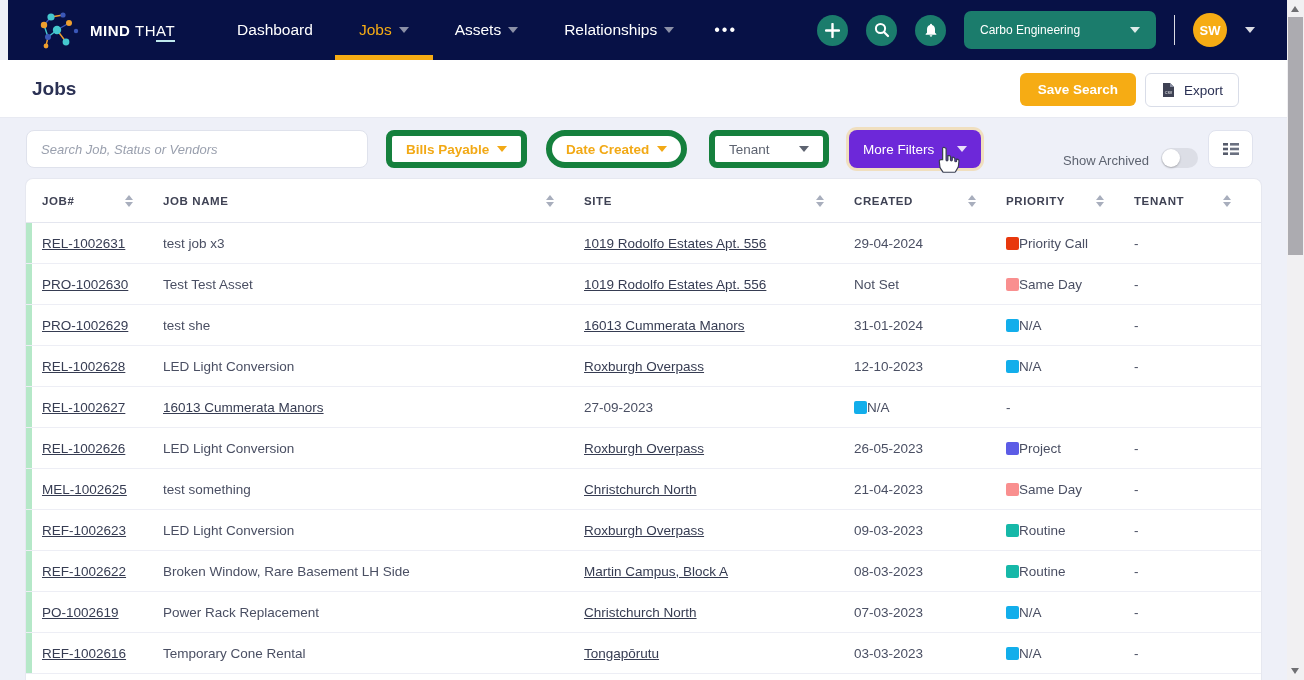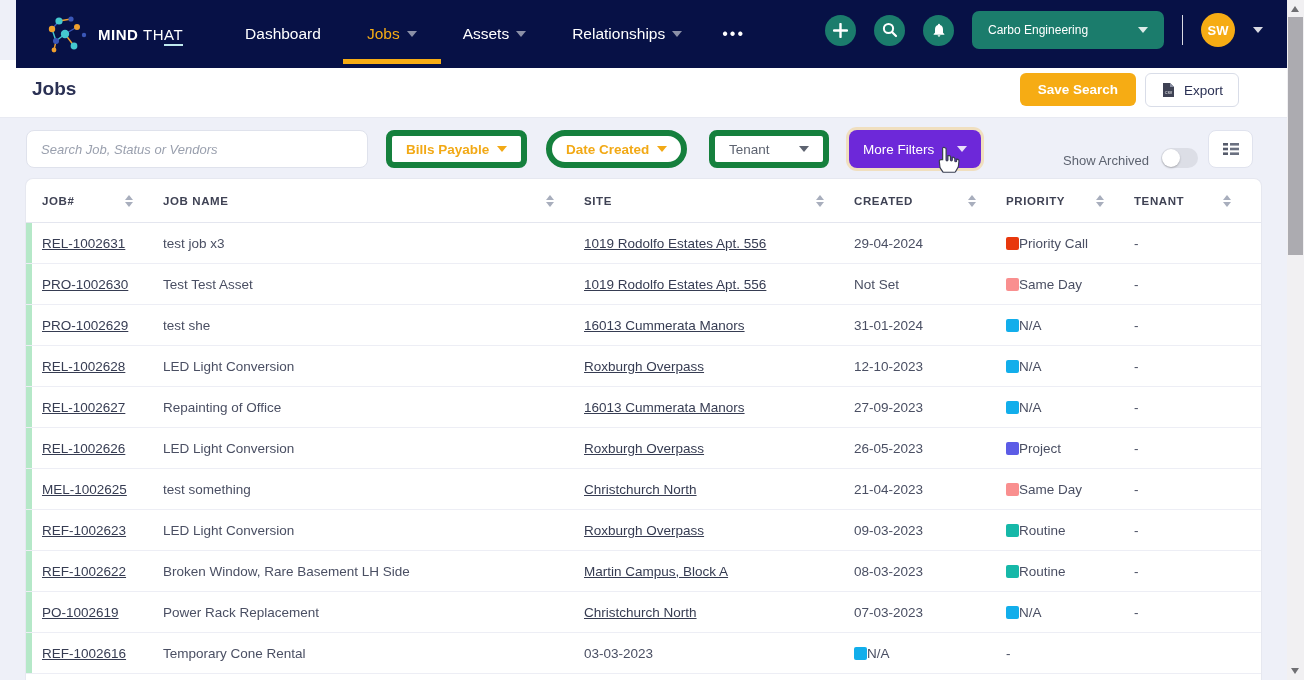--- a/index.html
+++ b/index.html
@@ -1,20 +1,20 @@
 <!DOCTYPE html>
 <html><head>
 <meta charset="utf-8">
 <style>
   * { margin:0; padding:0; box-sizing:border-box; }
   html,body { width:1304px; height:680px; overflow:hidden; }
   body { font-family:"Liberation Sans","DejaVu Sans",sans-serif; background:#eef0f8; position:relative; color:#4a4f63; }
 
   
-  .navbar { position:absolute; top:0; left:16px; width:1287px; height:68px; background:#071146; display:flex; align-items:center; z-index:5; }
+  .navbar { position:absolute; top:0; left:8px; width:1287px; height:60px; background:#071146; display:flex; align-items:center; z-index:5; }
   .logo { display:flex; align-items:center; margin-left:28px; gap:8px; }
   .logo-text { color:#fff; font-size:15px; letter-spacing:.5px; white-space:nowrap; }
   .logo-text b { font-weight:700; }
   .logo-text .lt { font-weight:300; }
   .logo-text .ul { border-bottom:2px solid #bfe9ee; padding-bottom:1px; }
   .nav-items { display:flex; align-items:center; margin-left:62px; gap:46px; height:60px; }
   .nav-item { position:relative; display:flex; align-items:center; gap:7px; height:60px; color:#fff; font-size:15.5px; cursor:pointer; }
   .nav-item.active { color:#f6ac14; }
   .nav-item.active .active-bar { position:absolute; bottom:0; left:-24px; right:-24px; height:5px; background:#f6ac14; }
   .chev { width:0; height:0; border-left:5px solid transparent; border-right:5px solid transparent; border-top:6px solid #8b90a7; }
@@ -293,21 +293,20 @@
     <div class="prio">
           <span class="swatch" style="background: rgb(18, 174, 235);"></span>
           <span>N/A</span>
         </div>
     <div>-</div>
   </div>
 
   <div class="trow tr">
     <div class="strip"></div>
     <div class="c1"><a class="joblink">REL-1002627</a></div>
-    <div>Repainting of Office</div>
     <div><a class="sitelink">16013 Cummerata Manors</a></div>
     <div>27-09-2023</div>
     <div class="prio">
           <span class="swatch" style="background: rgb(18, 174, 235);"></span>
           <span>N/A</span>
         </div>
     <div>-</div>
   </div>
 
   <div class="trow tr">
@@ -372,20 +371,21 @@
           <span class="swatch" style="background: rgb(18, 174, 235);"></span>
           <span>N/A</span>
         </div>
     <div>-</div>
   </div>
 
   <div class="trow tr">
     <div class="strip"></div>
     <div class="c1"><a class="joblink">REF-1002616</a></div>
     <div>Temporary Cone Rental</div>
+    <div><a class="sitelink">Tongapōrutu</a></div>
     <div>03-03-2023</div>
     <div class="prio">
           <span class="swatch" style="background: rgb(18, 174, 235);"></span>
           <span>N/A</span>
         </div>
     <div>-</div>
   </div>
 </div>
 </div>
 

